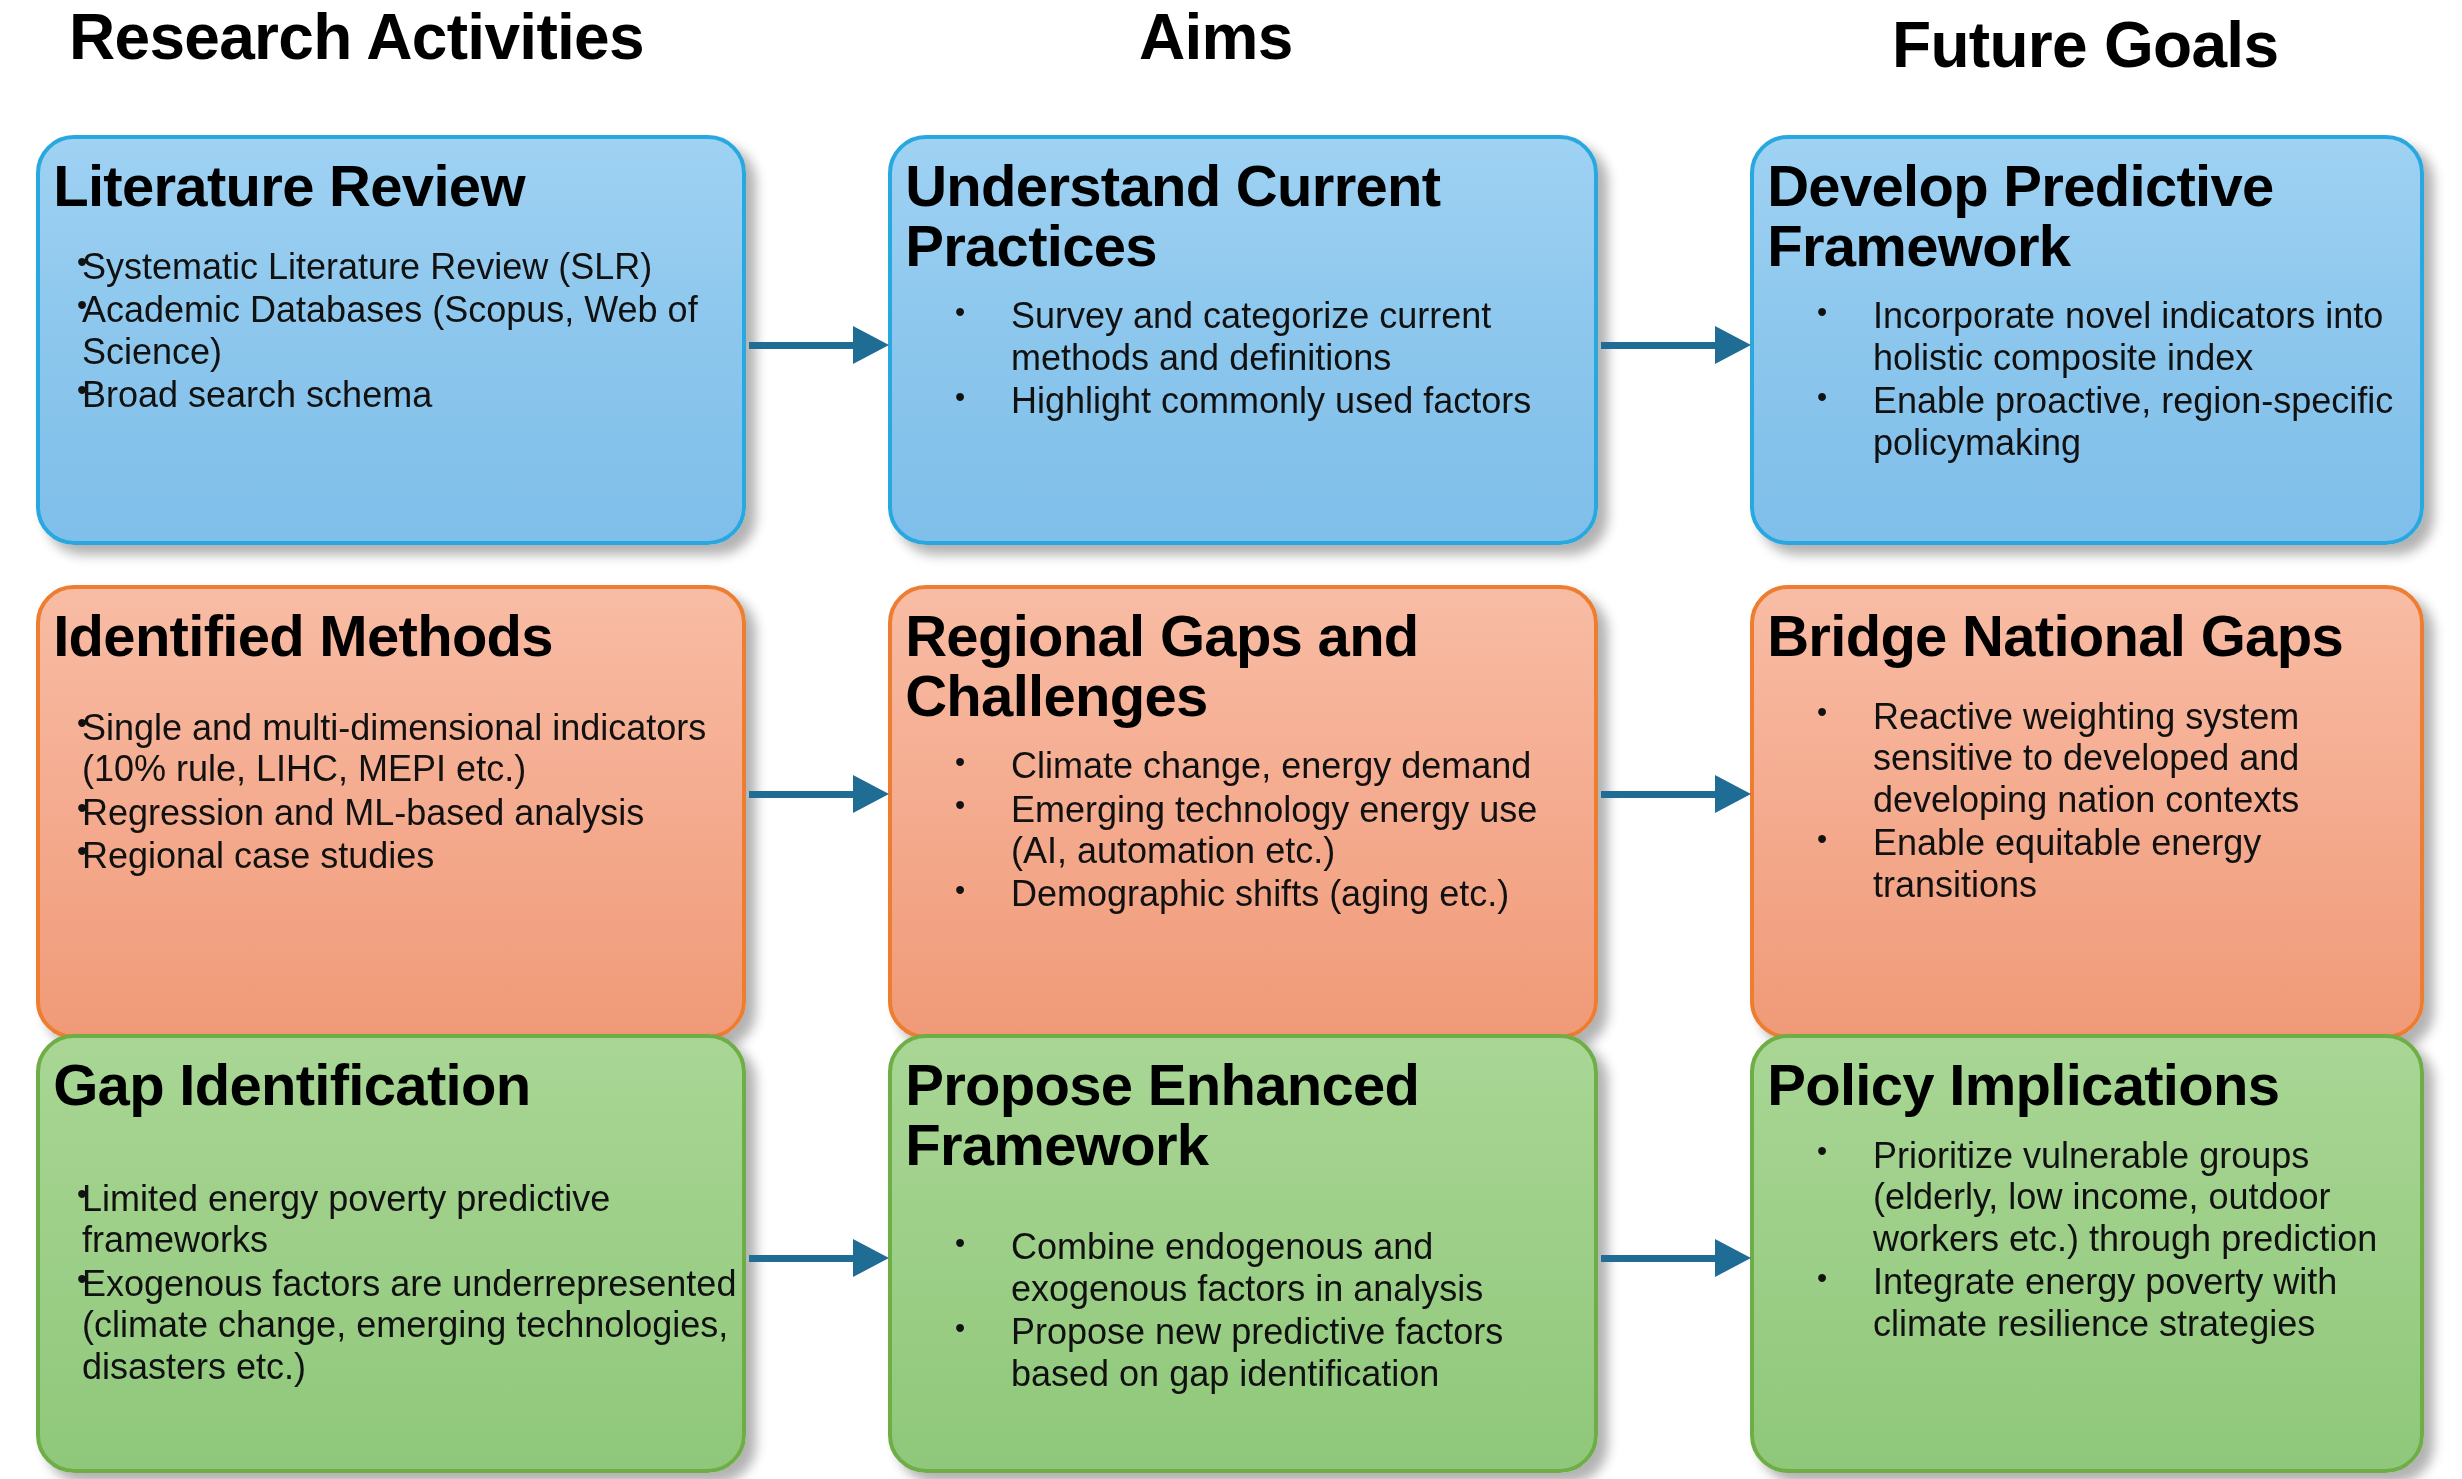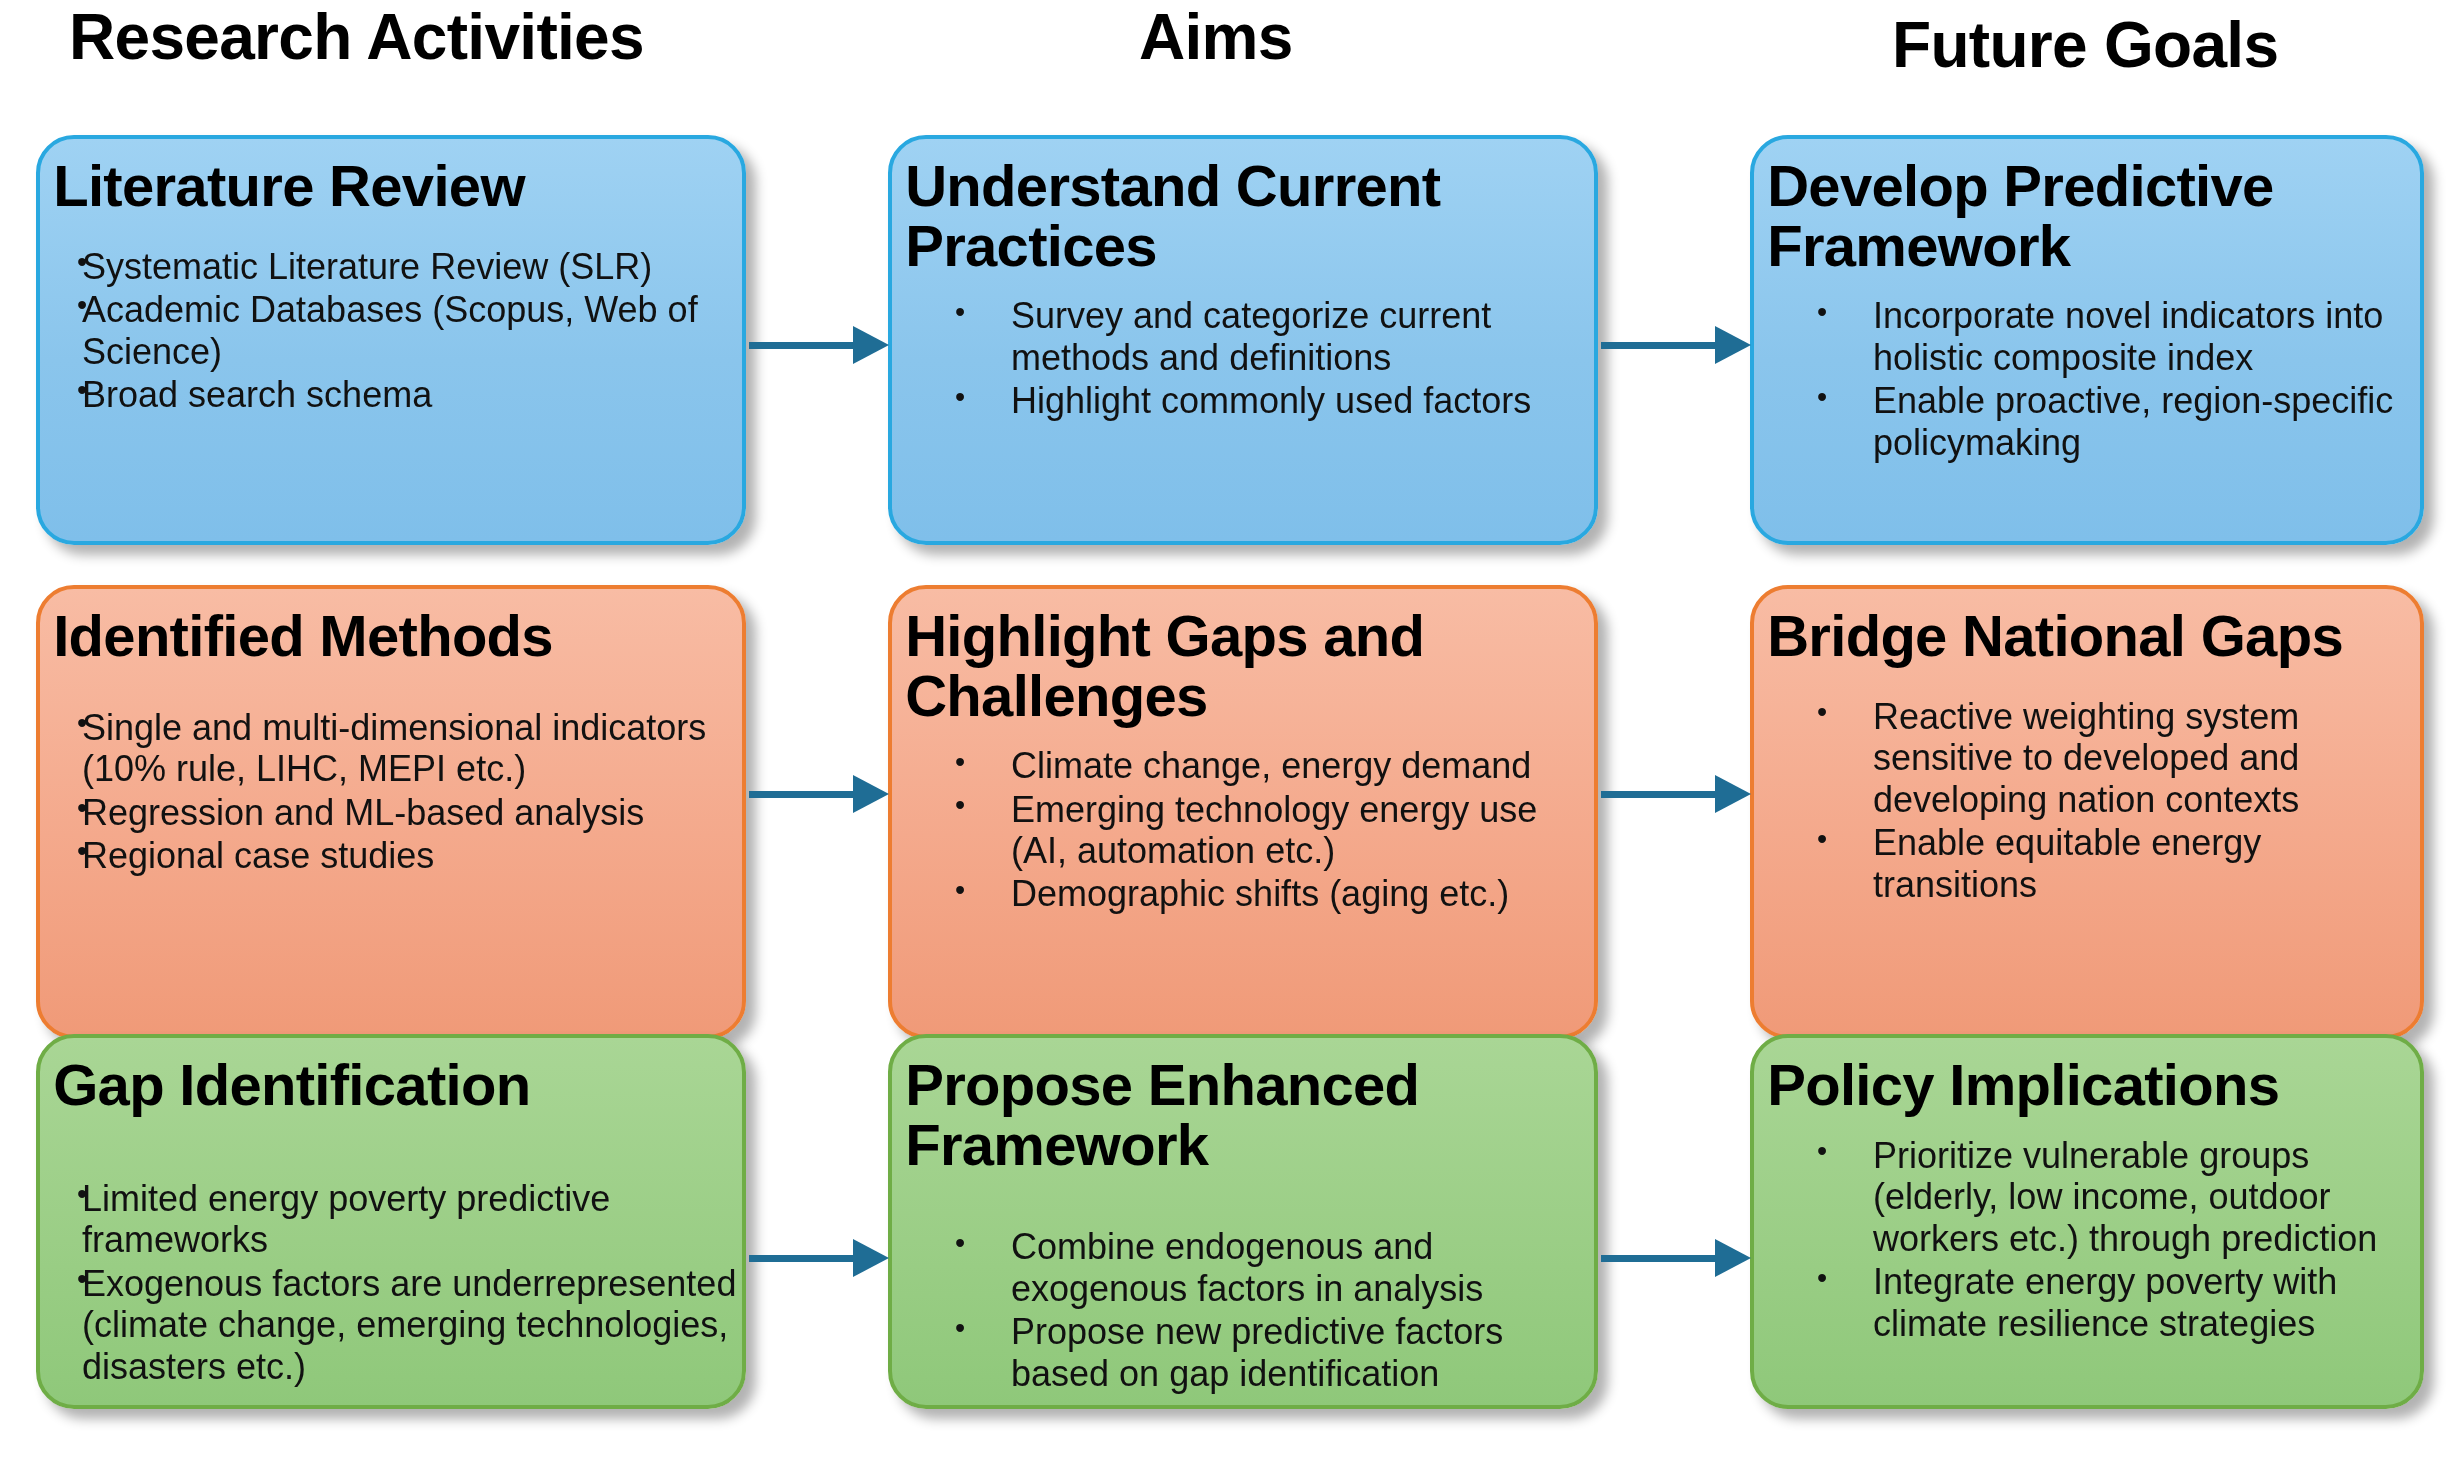--- a/index.html
+++ b/index.html
@@ -83,21 +83,21 @@
   .green  { background: linear-gradient(180deg,#A9D695 0%, #9BCE86 55%, #8FC87A 100%); border-color:#6FAD46; }
 
   
   .c0 { left: 36px;   width: 710px; }
   .c1 { left: 888px; width: 710px; }
   .c2 { left: 1750px; width: 674px; }
 
   
   .r0 { top: 135px;  height: 410px; }
   .r1 { top: 585px;  height: 454px; }
-  .r2 { top: 1034px; height: 375px; }
+  .r2 { top: 1034px; height: 439px; }
 
   
   .box .title { margin-top: 17px; }
   .box ul.ul-pad-a  { margin-top: 30px; }
   .box ul.ul-pad-b  { margin-top: 41px; }
   .box ul.ul-pad-c  { margin-top: 63px; }
   .box ul.ul-pad-d  { margin-top: 20px; }
   .box ul.ul-pad-e  { margin-top: 52px; }
 
   .box ul.ind-lg li { padding-left: 119px; }
@@ -162,21 +162,21 @@
   <div class="box orange c0 r1">
     <span class="title">Identified Methods</span>
     <ul class="ul-pad-b">
       <li>Single and multi-dimensional indicators (10% rule, LIHC, MEPI etc.)</li>
       <li>Regression and ML-based analysis</li>
       <li>Regional case studies</li>
     </ul>
   </div>
 
   <div class="box orange c1 r1">
-    <span class="title">Highlight Gaps and Challenges</span>
+    <span class="title">Regional Gaps and Challenges</span>
     <ul class="ul-pad-d ind-lg">
       <li>Climate change, energy demand</li>
       <li>Emerging technology energy use (AI, automation etc.)</li>
       <li>Demographic shifts (aging etc.)</li>
     </ul>
   </div>
 
   <div class="box orange c2 r1">
     <span class="title">Bridge National Gaps</span>
     <ul class="ul-pad-a ind-lg">

